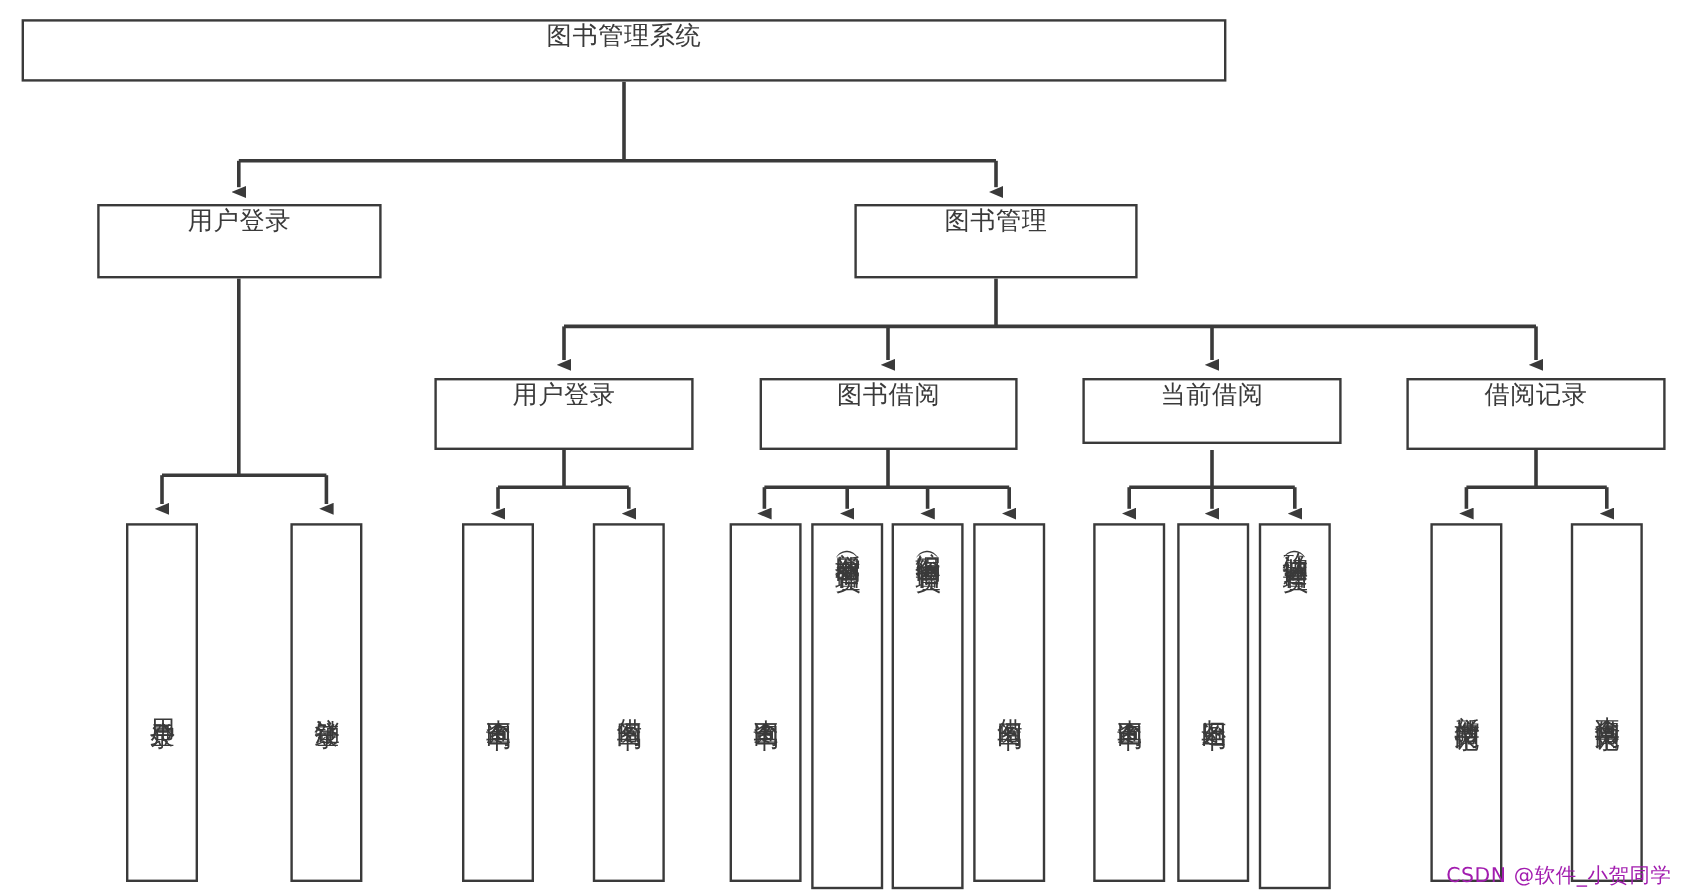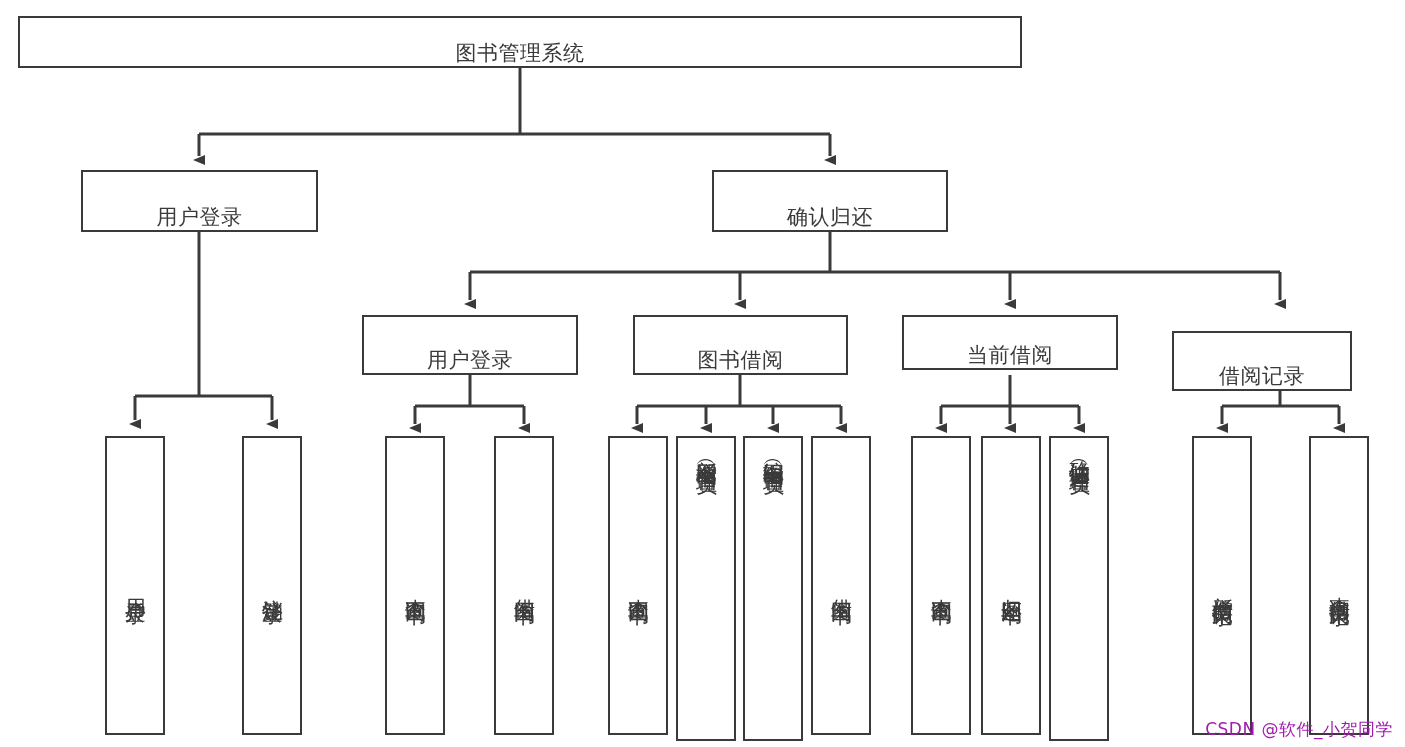--- a/index.html
+++ b/index.html
@@ -24,21 +24,21 @@
     width: 1405px;
     height: 747px;
     pointer-events: none;
   }
   .node {
     position: absolute;
     box-sizing: border-box;
     background: #ffffff;
     border: 2px solid #3a3a3a;
     display: flex;
-    align-items: flex-end;
+    align-items: flex-start;
     justify-content: center;
   }
   .node-label {
     color: #3a3a3a;
     font-size: 21px;
     line-height: 1.18;
     letter-spacing: 0.5px;
     text-align: center;
     white-space: nowrap;
   }
@@ -132,33 +132,33 @@
   </svg>
 
   <div class="node" style="left:18px; top:16px; width:1004px; height:52px;">
     <span class="node-label">图书管理系统</span>
   </div>
 
   <div class="node" style="left:81px; top:170px; width:237px; height:62px;">
     <span class="node-label">用户登录</span>
   </div>
   <div class="node" style="left:712px; top:170px; width:236px; height:62px;">
-    <span class="node-label">确认归还</span>
+    <span class="node-label">图书管理</span>
   </div>
 
   <div class="node" style="left:362px; top:315px; width:216px; height:60px;">
     <span class="node-label">用户登录</span>
   </div>
   <div class="node" style="left:633px; top:315px; width:215px; height:60px;">
     <span class="node-label">图书借阅</span>
   </div>
   <div class="node" style="left:902px; top:315px; width:216px; height:55px;">
     <span class="node-label">当前借阅</span>
   </div>
-  <div class="node" style="left:1172px; top:315px; width:180px; height:60px;margin-top:16px;">
+  <div class="node" style="left:1172px; top:315px; width:216px; height:60px;">
     <span class="node-label">借阅记录</span>
   </div>
 
   <div class="node vertical v-center" style="left:105px; top:436px; width:60px; height:299px;">
     <span class="node-label">用户登录</span>
   </div>
   <div class="node vertical v-center" style="left:242px; top:436px; width:60px; height:299px;">
     <span class="node-label">注销登录</span>
   </div>
 

